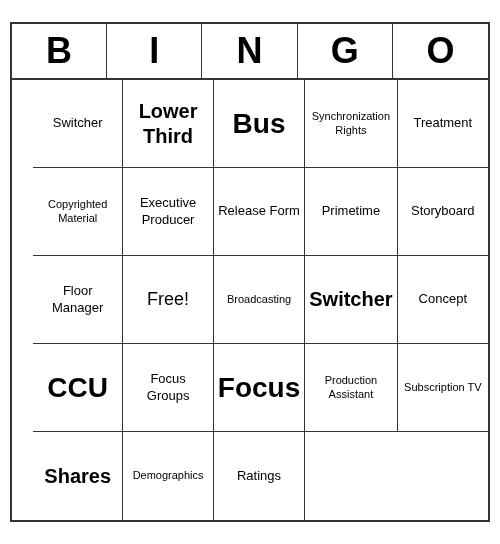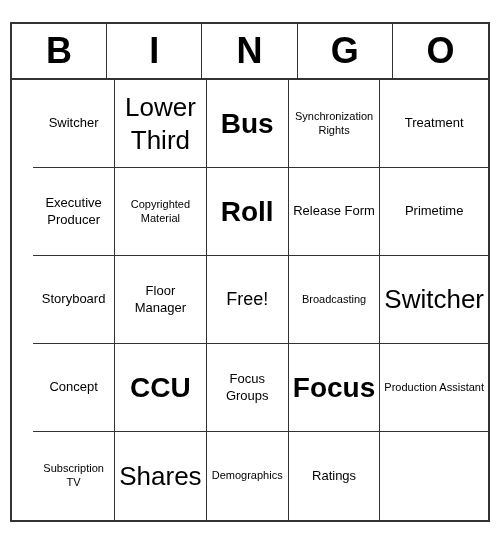--- a/index.html
+++ b/index.html
@@ -53,22 +53,22 @@
       border-right: none;
     }
     .bingo-grid .bingo-cell:nth-child(n+21) {
       border-bottom: none;
     }
     .bingo-cell.large-text {
       font-size: 28px;
       font-weight: bold;
     }
     .bingo-cell.medium-text {
-      font-size: 26px;
-      font-weight: normal;
+      font-size: 20px;
+      font-weight: bold;
     }
     .bingo-cell.small-text {
       font-size: 11px;
     }
     .bingo-cell.free {
       font-size: 18px;
       font-weight: normal;
     }
   </style>
 </head>
@@ -81,23 +81,22 @@
     <div class="bingo-header-cell">N</div>
     <div class="bingo-header-cell">G</div>
     <div class="bingo-header-cell">O</div>
   </div>
   <div class="bingo-grid">
   <div class="bingo-cell">Switcher</div>
       <div class="bingo-cell medium-text">Lower Third</div>
       <div class="bingo-cell large-text">Bus</div>
       <div class="bingo-cell small-text">Synchronization Rights</div>
       <div class="bingo-cell">Treatment</div>
+      <div class="bingo-cell small-text">Copyrighted Material</div>
       <div class="bingo-cell">Executive Producer</div>
-      <div class="bingo-cell small-text">Copyrighted Material</div>
-      <div class="bingo-cell large-text">Roll</div>
       <div class="bingo-cell">Release Form</div>
       <div class="bingo-cell">Primetime</div>
       <div class="bingo-cell">Storyboard</div>
       <div class="bingo-cell">Floor Manager</div>
       <div class="bingo-cell free">Free!</div>
       <div class="bingo-cell small-text">Broadcasting</div>
       <div class="bingo-cell medium-text">Switcher</div>
       <div class="bingo-cell">Concept</div>
       <div class="bingo-cell large-text">CCU</div>
       <div class="bingo-cell">Focus Groups</div>

